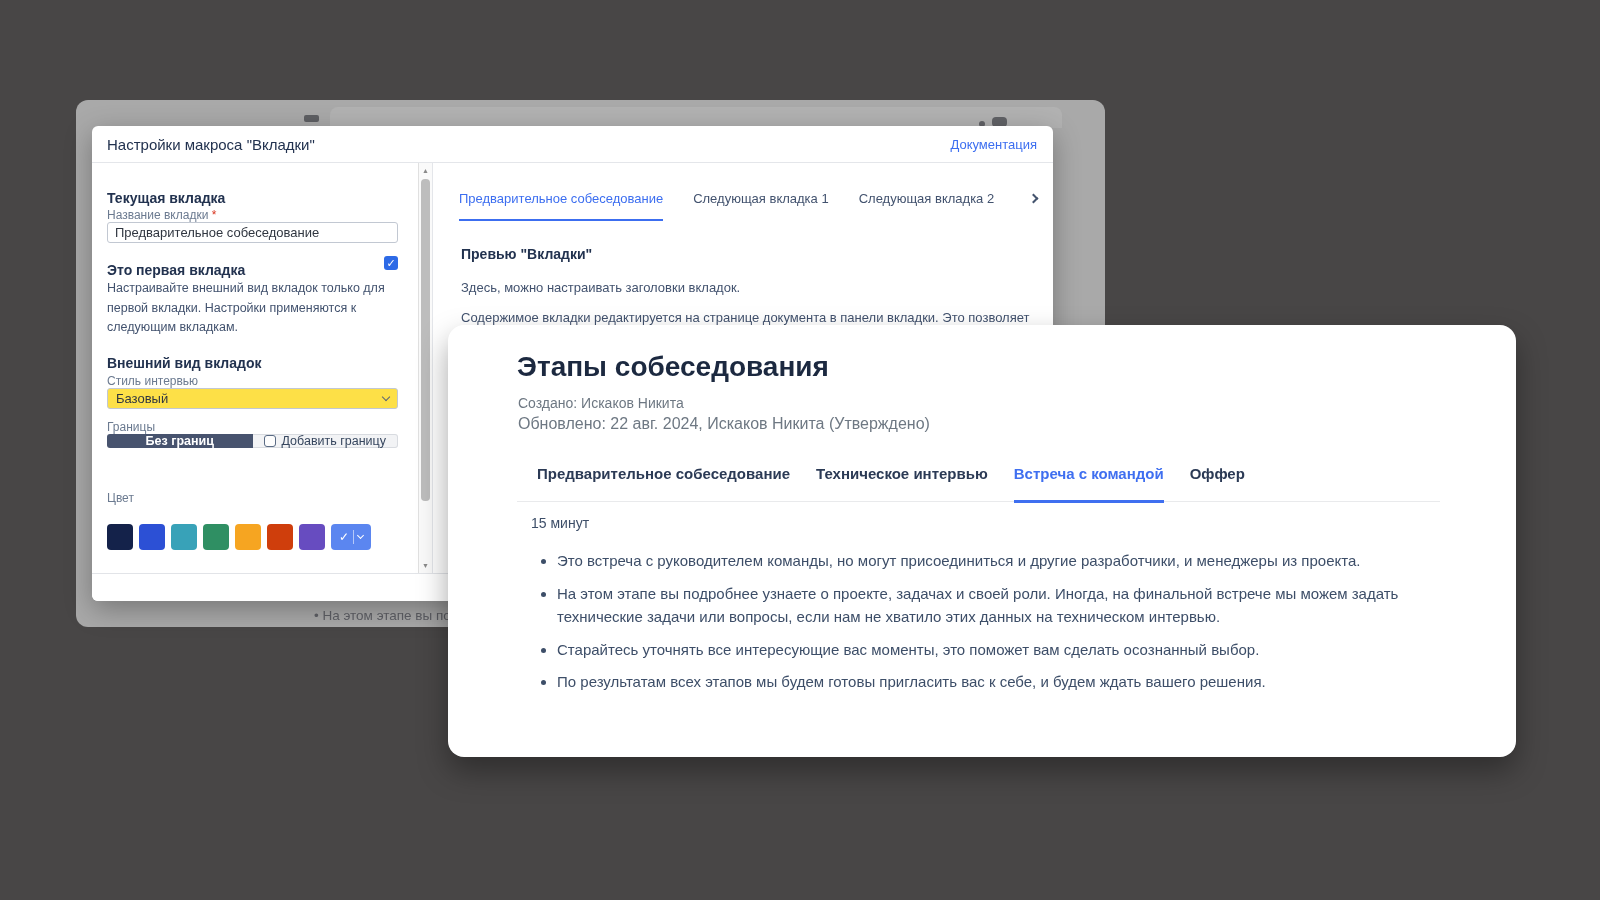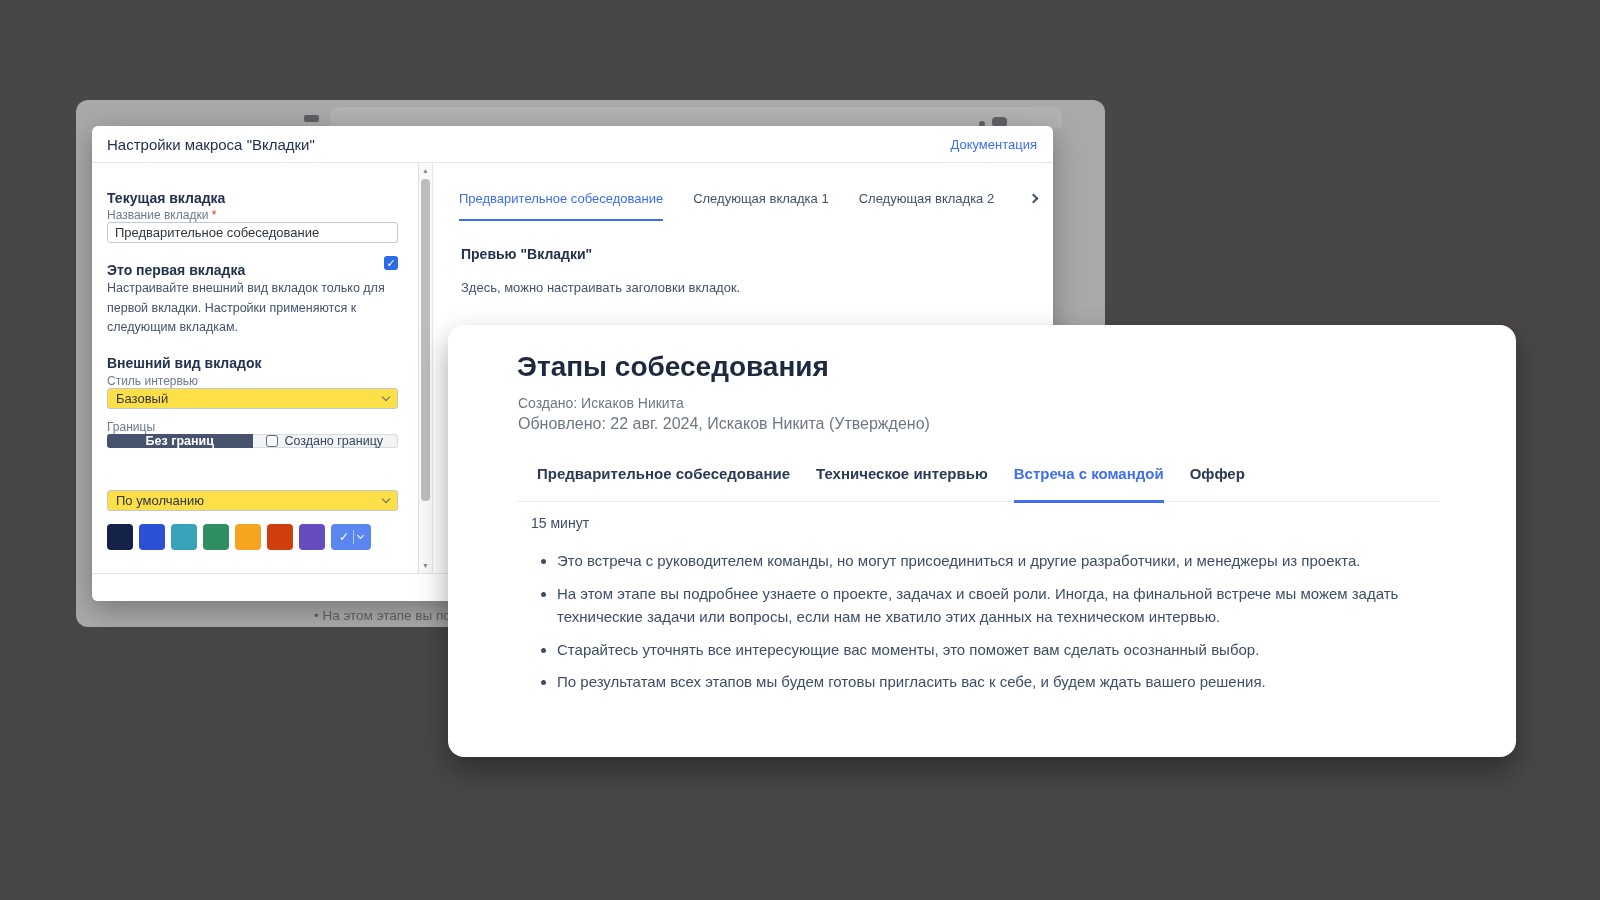--- a/index.html
+++ b/index.html
@@ -142,29 +142,25 @@
       <div class="select" style="top:225px;">
         <span class="sel-val">Базовый</span>
         <span class="chev-down"></span>
       </div>
 
       <div class="fld-label" style="top:257px;">Границы</div>
       <div class="seg">
         <div class="seg-left">Без границ</div>
         <div class="seg-right">
           <span class="chk-sq"></span>
-          <span>Создано границу</span>
+          <span>Добавить границу</span>
         </div>
       </div>
 
       <div class="fld-label" style="top:328px;">Цвет</div>
-      <div class="select" style="top:327px;">
-        <span class="sel-val">По умолчанию</span>
-        <span class="chev-down"></span>
-      </div>
 
       <div class="swatches">
         <div class="swatch" style="background-color: rgb(20, 34, 74);"></div>
         <div class="swatch" style="background-color: rgb(44, 80, 213);"></div>
         <div class="swatch" style="background-color: rgb(56, 162, 184);"></div>
         <div class="swatch" style="background-color: rgb(47, 143, 99);"></div>
         <div class="swatch" style="background-color: rgb(246, 165, 33);"></div>
         <div class="swatch" style="background-color: rgb(207, 62, 12);"></div>
         <div class="swatch" style="background-color: rgb(103, 76, 192);"></div>
         <div class="swatch-confirm" style="background-color: rgb(91, 134, 240);">
@@ -186,20 +182,21 @@
         <span class="pv-tab active">Предварительное собеседование</span>
         <span class="pv-tab">Следующая вкладка 1</span>
         <span class="pv-tab">Следующая вкладка 2</span>
         <span class="pv-tab cut">Следующ</span>
       </div>
       <span class="pv-chevbtn">
         <span class="chev-right"></span>
       </span>
       <div class="pv-h">Превью "Вкладки"</div>
       <div class="pv-p1">Здесь, можно настраивать заголовки вкладок.</div>
+      <div class="pv-p2">Содержимое вкладки редактируется на странице документа в панели вкладки. Это позволяет</div>
     </div>
 
     <div class="dlg-footer"></div>
   </div>
 
   <div class="card">
     <div class="card-title">Этапы собеседования</div>
     <div class="card-meta1">Создано: Искаков Никита</div>
     <div class="card-meta2">Обновлено: 22 авг. 2024, Искаков Никита  (Утверждено)</div>
 

